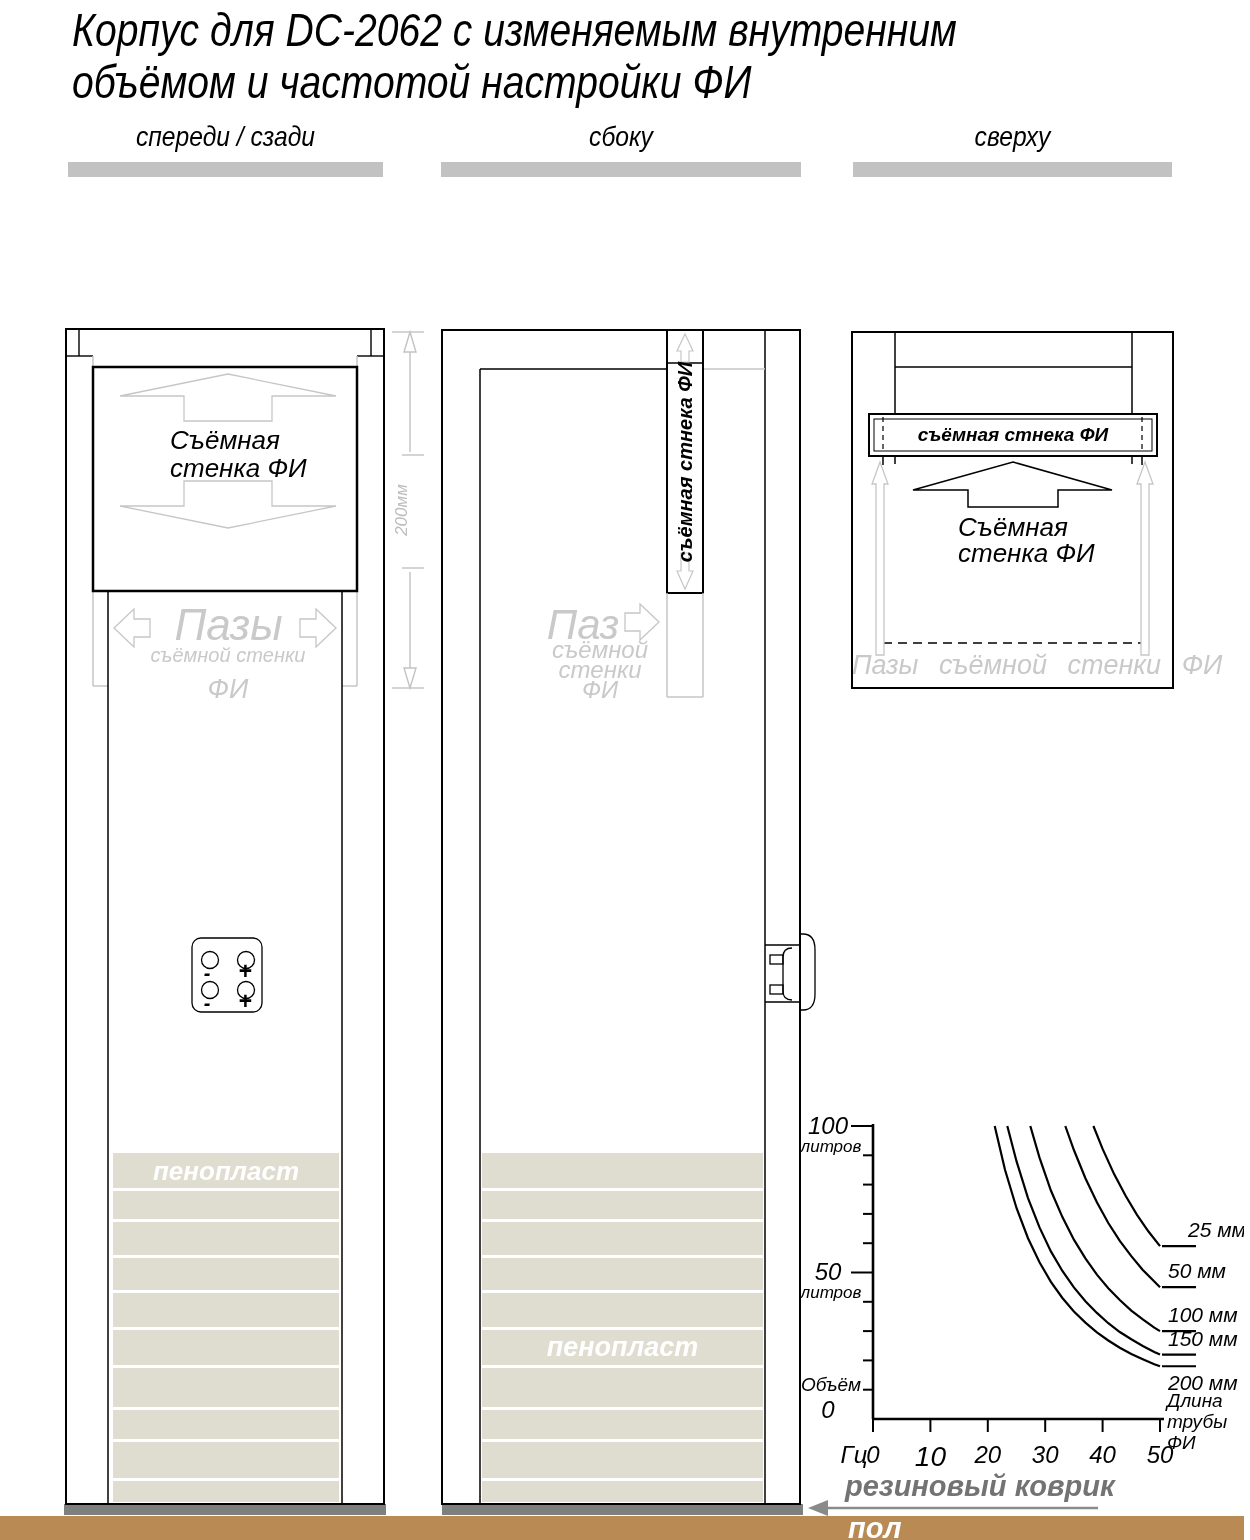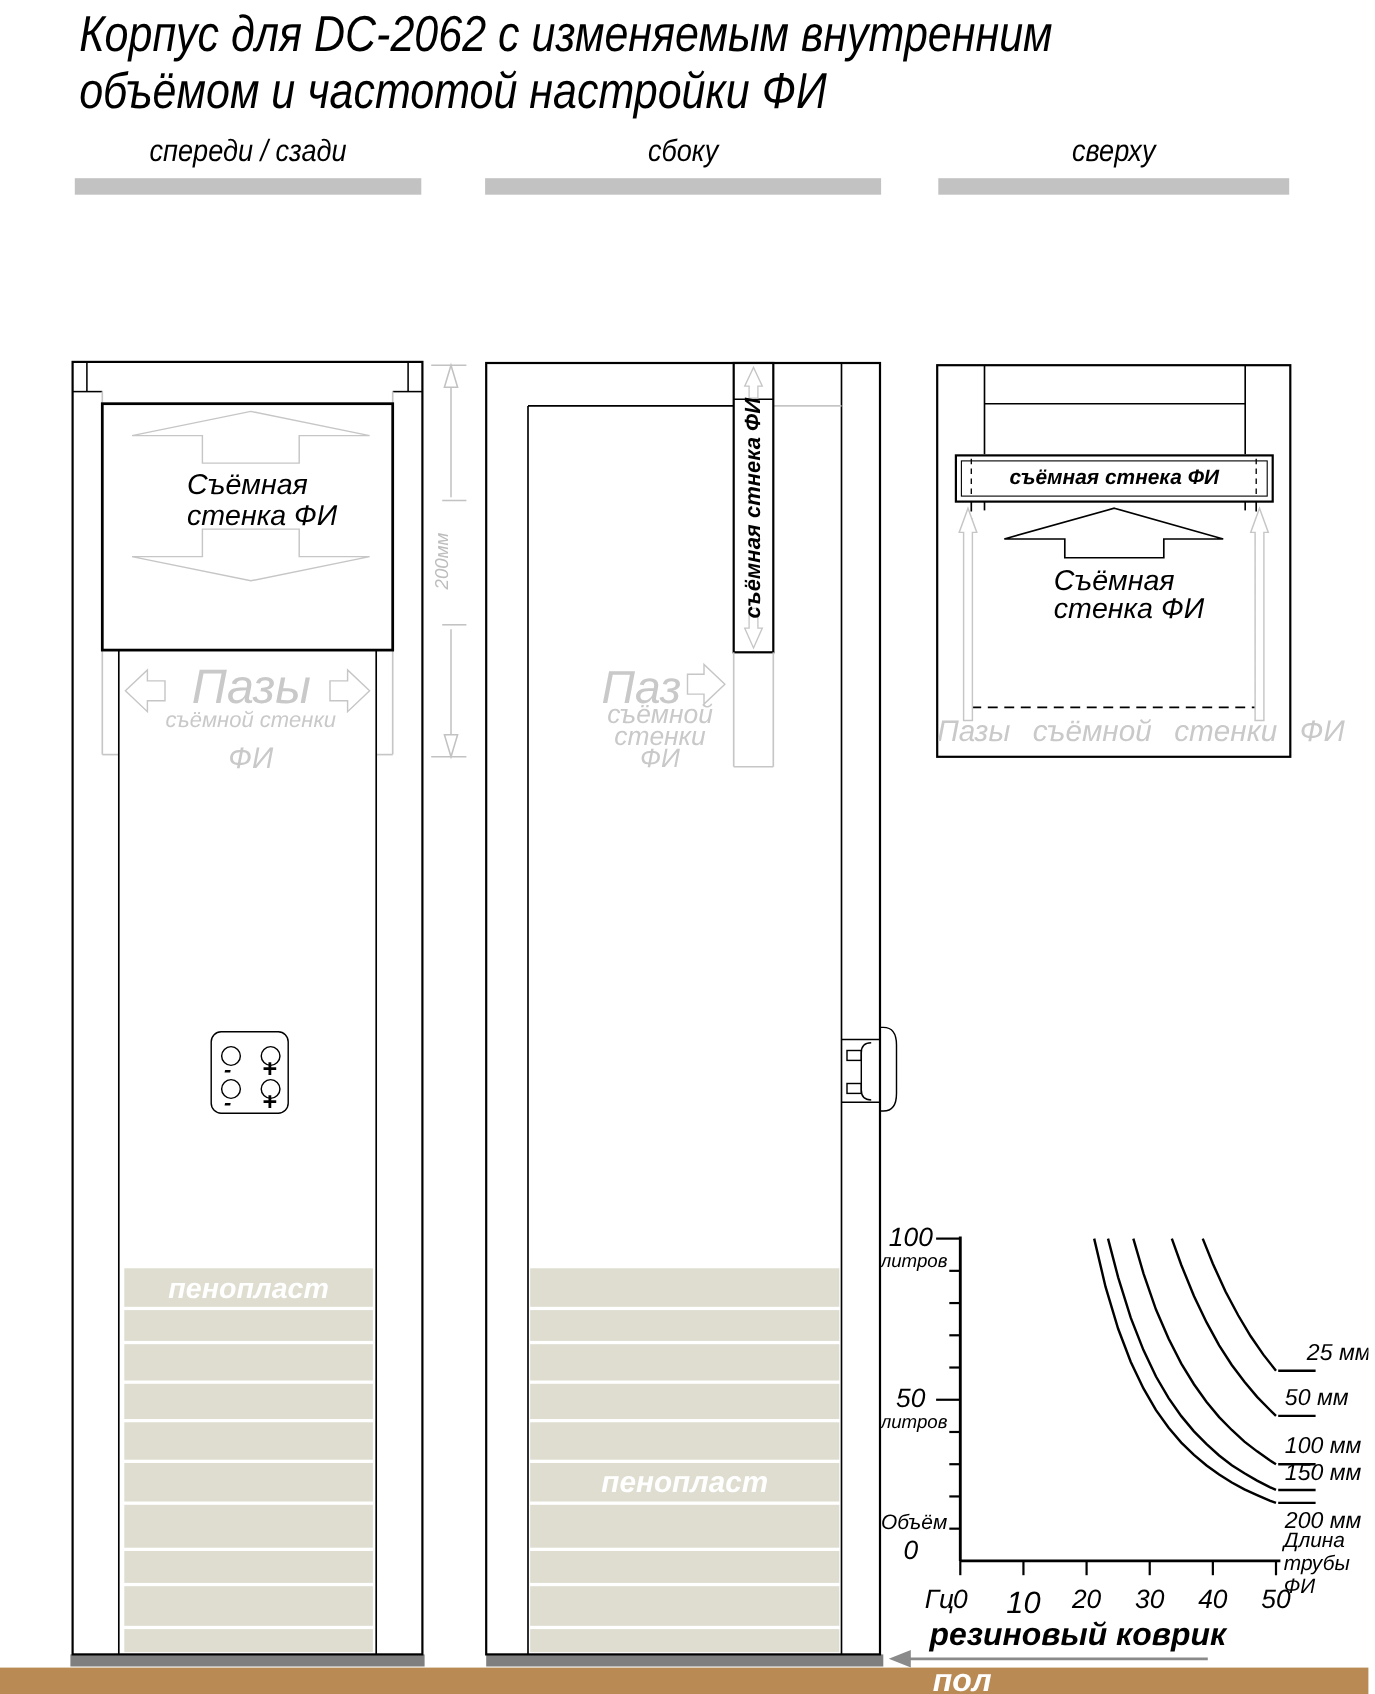--- a/index.html
+++ b/index.html
@@ -5,21 +5,21 @@
   html,body{margin:0;padding:0;background:#fff;}
   #stage{position:relative;width:1244px;height:1540px;background:#fff;overflow:hidden;
          font-family:"Liberation Sans",sans-serif;font-style:italic;}
   svg{position:absolute;left:0;top:0;}
   .txt{position:absolute;color:#000;font-family:"Liberation Sans",sans-serif;line-height:1.15;}
   .center{text-align:center;}
   .right{text-align:center;}
   .pre{white-space:pre-line;}
   .nowrap{white-space:nowrap;}
   .gray{color:#c9c9c9;}
-  .midgray{color:#000000;}
+  .midgray{color:#737373;}
   .white{color:#ffffff;}
   .bold{font-weight:bold;}
   .cond-l{transform:scaleX(0.85);transform-origin:0 0;}
   .cond-c{transform:scaleX(0.88);transform-origin:50% 0;}
   .rot{transform:translate(-50%,-50%) rotate(-90deg);white-space:nowrap;}
 </style>
 </head>
 <body>
 
 <div id="stage">

